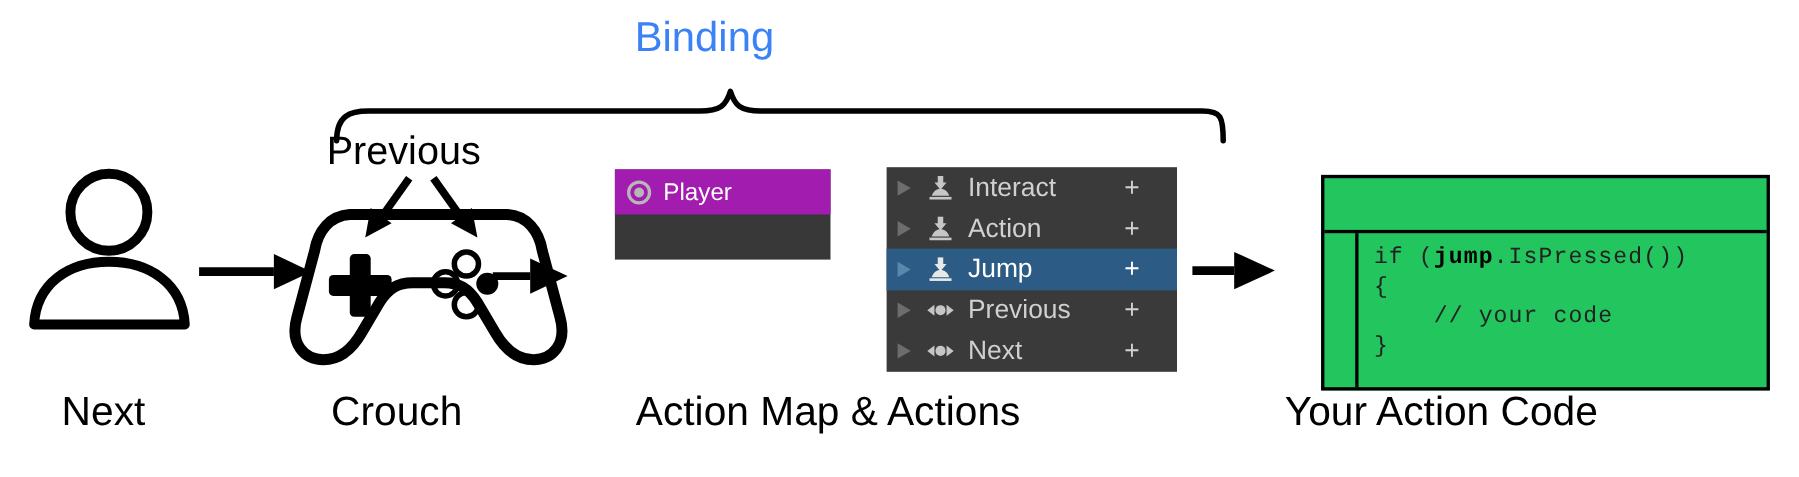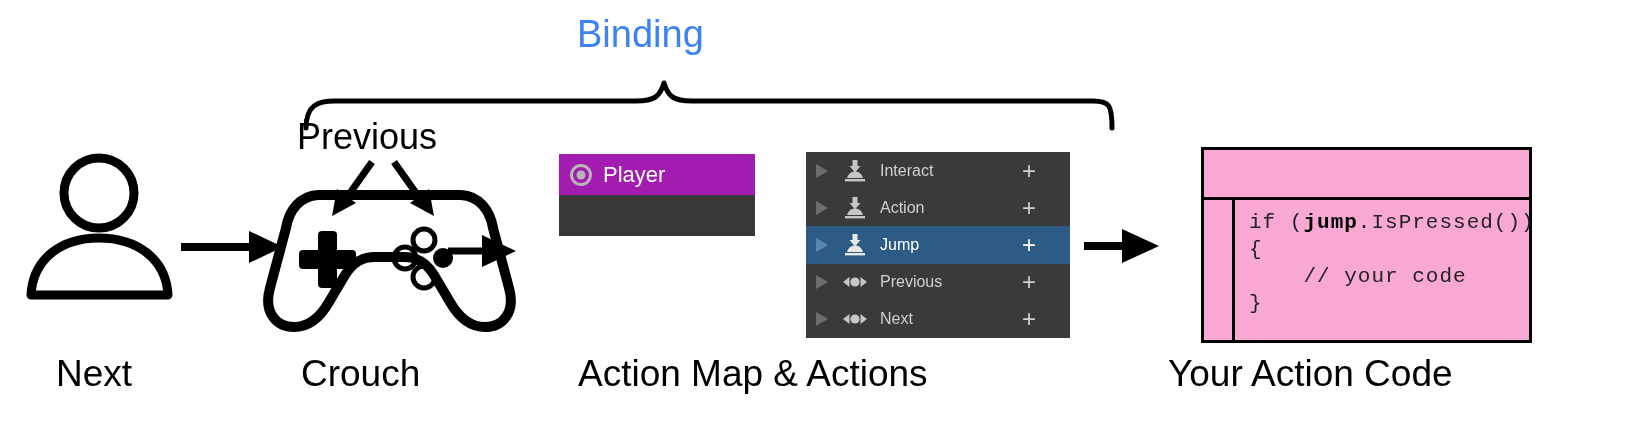--- a/index.html
+++ b/index.html
@@ -111,21 +111,21 @@
   .action-row {
     position: relative;
     height: 37.2px;
     display: flex;
     align-items: center;
     box-sizing: border-box;
     padding-left: 10px;
   }
   .action-row.selected { background: #2c5c86; }
   .action-label {
-    font-size: 16px;
+    font-size: 24px;
     color: #d0d0d0;
     white-space: nowrap;
     margin-left: 12px;
     font-family: "Liberation Sans", sans-serif;
     text-align: right;
   }
   .action-row.selected .action-label { color: #ffffff; }
   .foldout {
     width: 0; height: 0;
     border-left: 12px solid #6d6d6d;
@@ -144,23 +144,23 @@
     font-size: 24px;
     line-height: 1;
     color: #d0d0d0;
     font-family: "Liberation Sans", sans-serif;
   }
   .action-row.selected .plus-btn { color: #ffffff; }
 
   
   #code-window {
     position: absolute;
-    left: 1201px; top: 147px;
-    width: 331px; height: 196px;
-    background: #f9a8d4;
+    left: 1201px; top: 159px;
+    width: 408px; height: 196px;
+    background: #22c55e;
     border: 3px solid #000000;
     box-sizing: border-box;
   }
   #code-titlebar {
     height: 50px;
     border-bottom: 3px solid #000000;
     box-sizing: border-box;
   }
   #code-body {
     position: relative;

